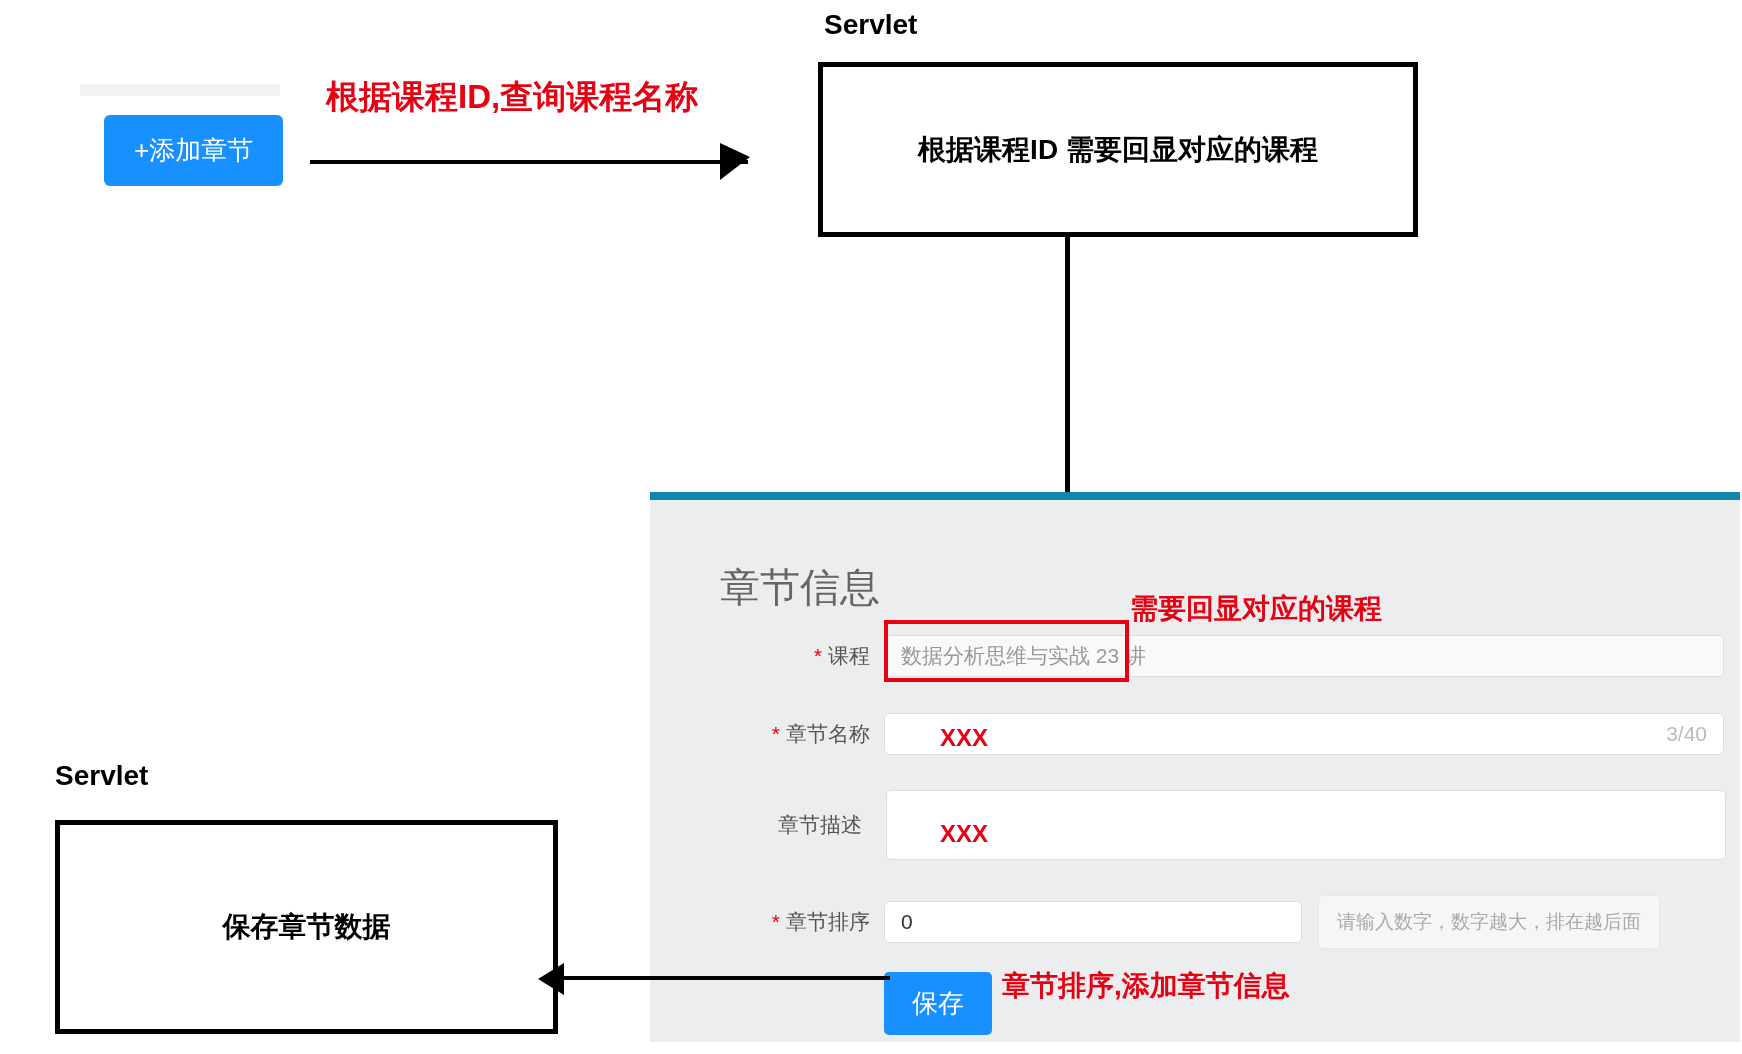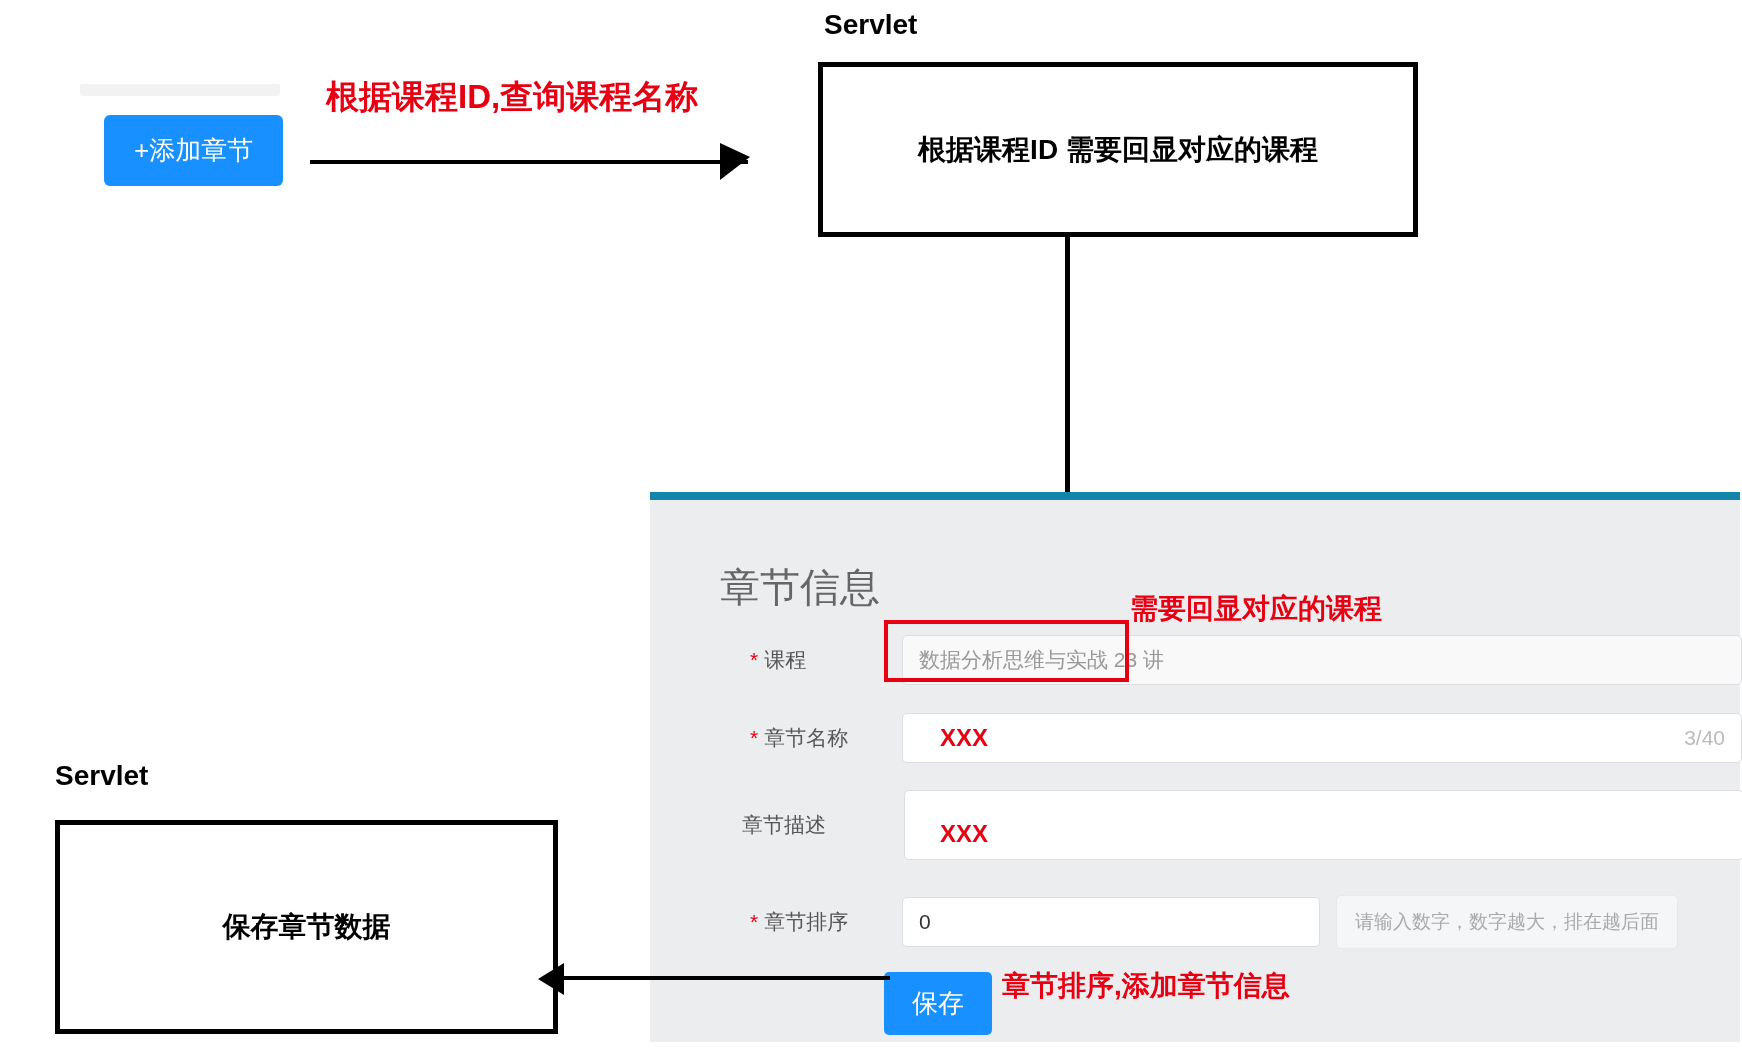--- a/index.html
+++ b/index.html
@@ -83,30 +83,31 @@
       color: #666;
       font-weight: 400;
     }
     .form-row {
       position: absolute;
       display: flex;
       align-items: center;
     }
     .form-label {
       width: 120px;
+      text-align: right;
       color: #555;
       font-size: 21px;
-      margin-right: 32px;
+      margin-right: 14px;
     }
     .req {
       color: #e60012;
       margin-right: 6px;
     }
     .form-input {
-      height: 50px;
+      height: 42px;
       background: #fff;
       border: 1px solid #dcdde0;
       border-radius: 5px;
       padding: 0 16px;
       font-size: 21px;
       color: #999;
     }
     .row1 { left: 100px; top: 135px; }
     .row1 .form-input { width: 840px; background:#f9f9fa; }
     .row2 { left: 100px; top: 213px; }

